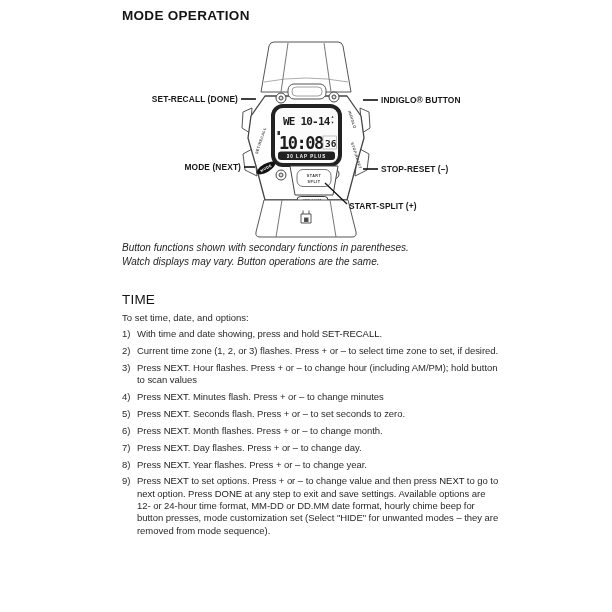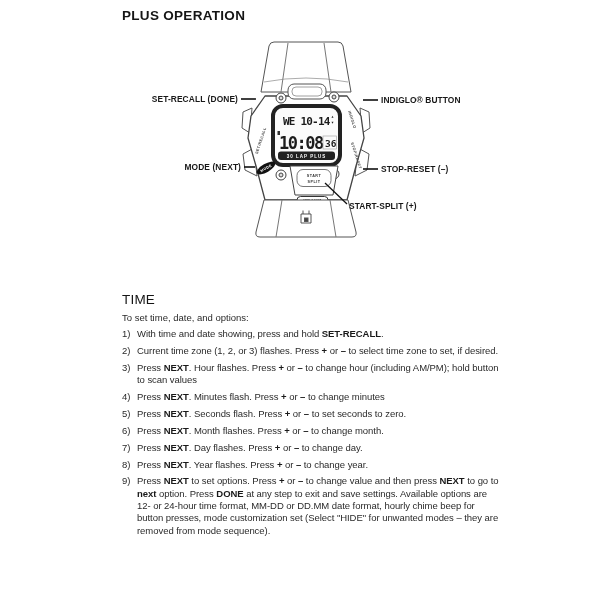--- a/index.html
+++ b/index.html
@@ -28,28 +28,28 @@
   }
   .time-heading {
     position:absolute; left:122px; top:292px;
     font-size:13.5px; font-weight:normal; color:#151515; letter-spacing:.2px;
   }
   .intro { position:absolute; left:122px; top:312px; font-size:9.5px; color:#2a2a2a;text-align:right; }
   .steps { position:absolute; left:122px; top:328px; width:382px; }
   .step { display:flex; margin-bottom:4.6px; font-size:9.5px; line-height:12.3px; color:#2a2a2a; }
   .step .num { flex:0 0 15px; width:15px; }
   .step .txt { flex:1; max-width:364px; letter-spacing:-0.05px; }
-  .step b, .txt b { font-weight:bold; color:#191919; }
+  .step b, .txt b { font-weight:normal; color:#191919; }
 </style>
 </head>
 <body>
 
 <div class="page">
 
-  <div class="title">PLUS OPERATION</div>
+  <div class="title">MODE OPERATION</div>
 
   <div class="diagram">
     <svg viewBox="0 0 320 204" xmlns="http://www.w3.org/2000/svg">
 
       <g fill="#ffffff" stroke="#555" stroke-width="1">
         <path d="M 124,4 L 188,4 Q 192,4 193,8 L 201,54 L 111,54 L 119,8 Q 120,4 124,4 Z"></path>
         <path d="M 138,5 L 131,54" fill="none" stroke="#777"></path>
         <path d="M 174,5 L 181,54" fill="none" stroke="#777"></path>
         <path d="M 114,44 Q 156,36 198,44" fill="none" stroke="#888" stroke-width="0.7"></path>
       </g>
@@ -134,20 +134,24 @@
       </g>
 
       <text class="label-text" x="88" y="64" text-anchor="end">SET-RECALL (DONE)</text>
       <text class="label-text" x="231" y="65" text-anchor="start">INDIGLO® BUTTON</text>
       <text class="label-text" x="91" y="132" text-anchor="end">MODE (NEXT)</text>
       <text class="label-text" x="231" y="134" text-anchor="start">STOP-RESET (–)</text>
       <text class="label-text" x="199" y="171" text-anchor="start">START-SPLIT (+)</text>
     </svg>
   </div>
 
+  <div class="note">
+    <div>Button functions shown with secondary functions in parentheses.</div>
+    <div>Watch displays may vary. Button operations are the same.</div>
+  </div>
 
   <div class="time-heading">TIME</div>
   <div class="intro">To set time, date, and options:</div>
 
   <div class="steps">
     <div class="step">
       <span class="num">1)</span>
       <span class="txt">With time and date showing, press and hold <b>SET-RECALL</b>.</span>
     </div>
     <div class="step">

